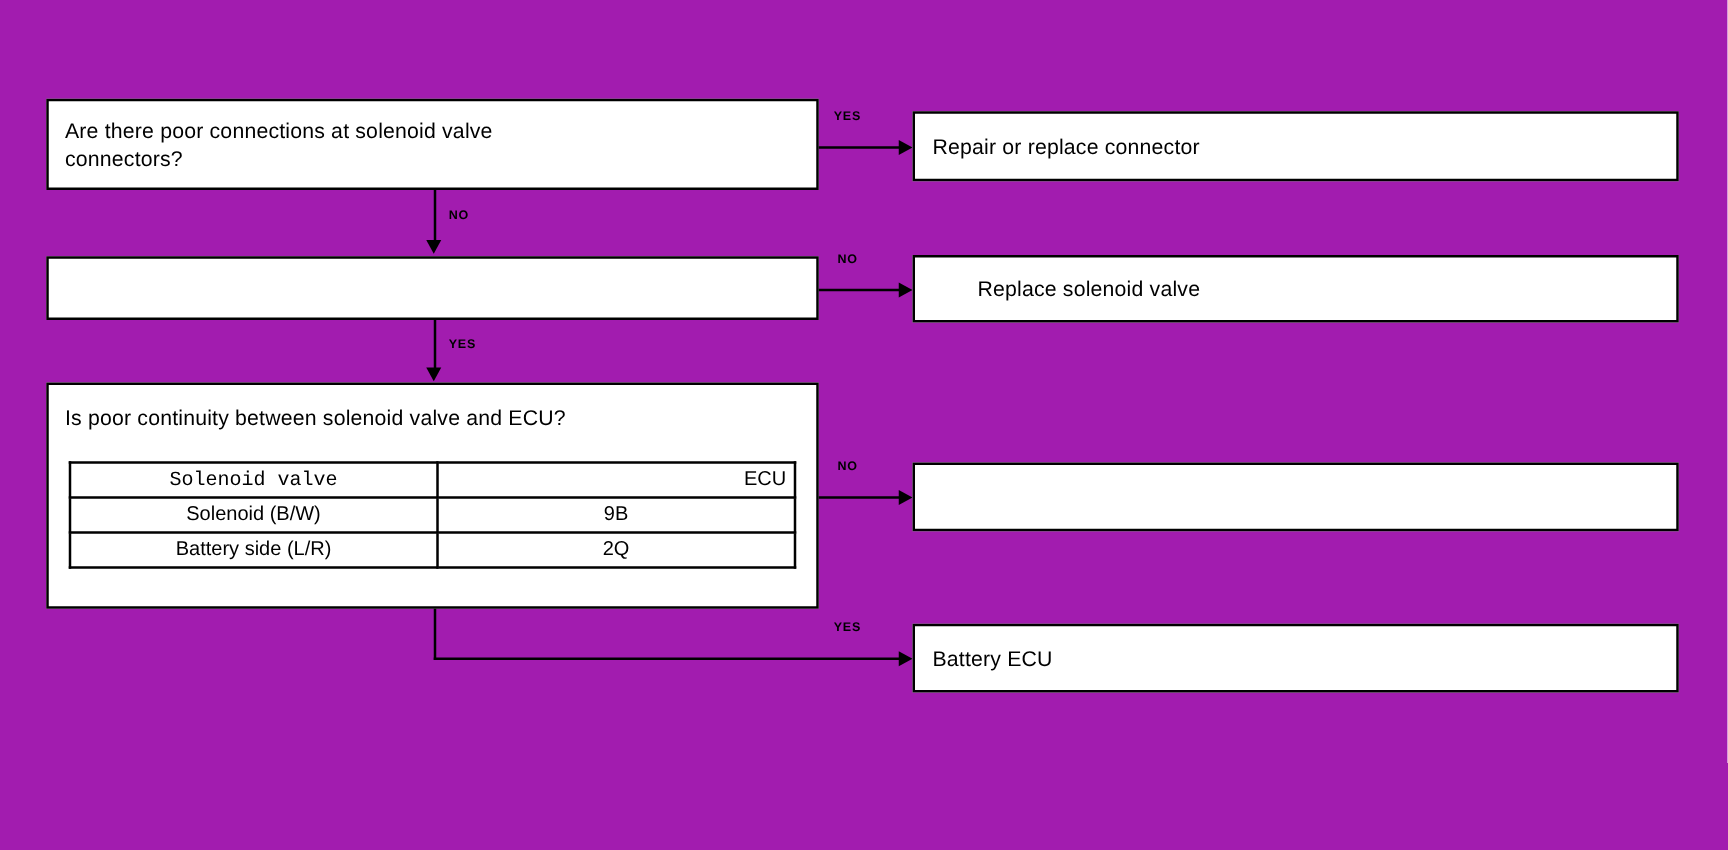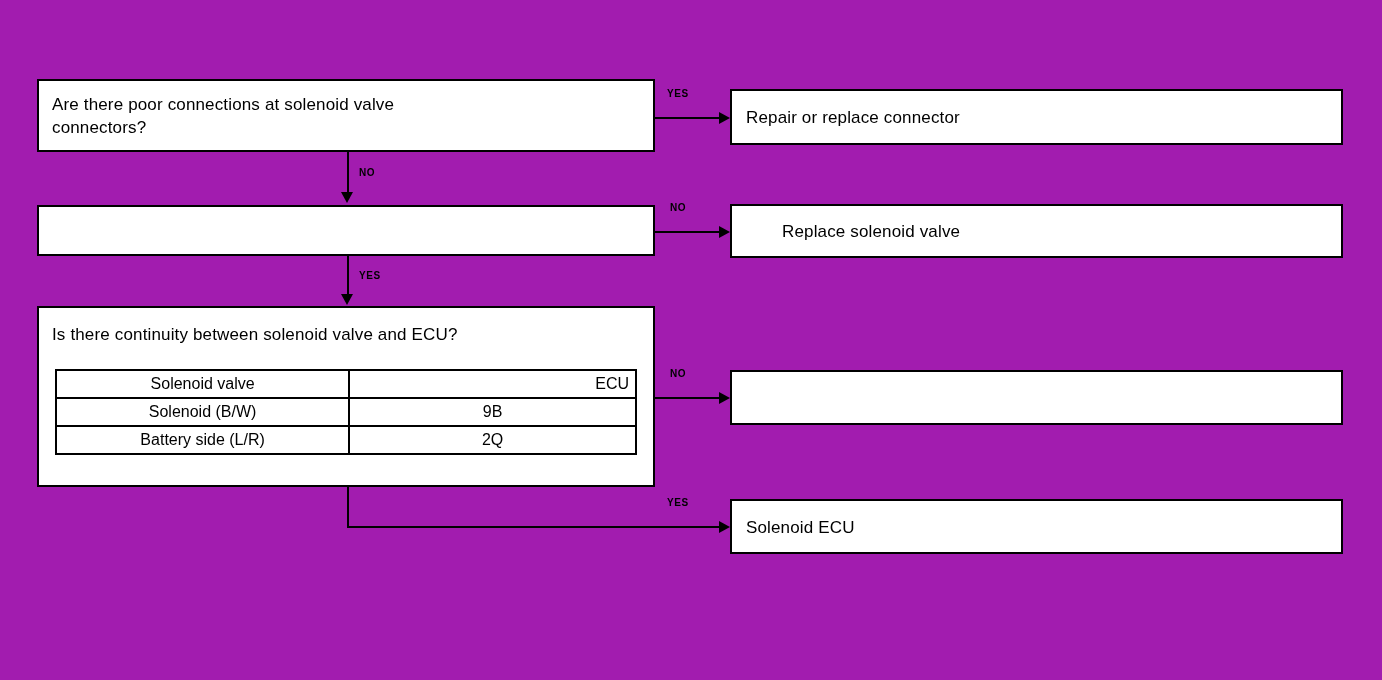--- a/index.html
+++ b/index.html
@@ -110,26 +110,26 @@
   <div class="edge-label" style="left:670px; top:202px;">NO</div>
 
   <div class="box" style="left:730px; top:204px; width:613px; height:54px;"></div>
   <div class="box-text" style="left:746px; top:220px; width:580px;margin-left:36px;">Replace solenoid valve</div>
 
   <div class="line-v" style="left:347px; top:256px; height:40px;"></div>
   <div class="arrow-down" style="left:341px; top:294px;"></div>
   <div class="edge-label" style="left:359px; top:270px;">YES</div>
 
   <div class="box" style="left:37px; top:306px; width:618px; height:181px;"></div>
-  <div class="box-text" style="left:52px; top:323px; width:590px;">Is there continuity between solenoid valve and ECU?</div>
+  <div class="box-text" style="left:52px; top:323px; width:590px;">Is poor continuity between solenoid valve and ECU?</div>
 
   <table class="dtable" style="left:55px; top:369px; width:582px;">
     <tbody>
       <tr>
-        <td style="width:291px;">Solenoid valve</td>
+        <td style="width:291px;font-family:Liberation Mono, monospace;">Solenoid valve</td>
         <td style="width:291px;text-align:right;">ECU</td>
       </tr>
       <tr>
         <td>Solenoid (B/W)</td>
         <td>9B</td>
       </tr>
       <tr>
         <td>Battery side (L/R)</td>
         <td>2Q</td>
       </tr>
@@ -141,15 +141,15 @@
   <div class="edge-label" style="left:670px; top:368px;">NO</div>
 
   <div class="box" style="left:730px; top:370px; width:613px; height:55px;"></div>
 
   <div class="line-v" style="left:347px; top:487px; height:41px;"></div>
   <div class="line-h" style="left:347px; top:526px; width:377px;"></div>
   <div class="arrow-right" style="left:719px; top:521px;"></div>
   <div class="edge-label" style="left:667px; top:497px;">YES</div>
 
   <div class="box" style="left:730px; top:499px; width:613px; height:55px;"></div>
-  <div class="box-text" style="left:746px; top:516px; width:580px;">Solenoid ECU</div>
+  <div class="box-text" style="left:746px; top:516px; width:580px;">Battery ECU</div>
 
 </div>
 
 </body></html>

